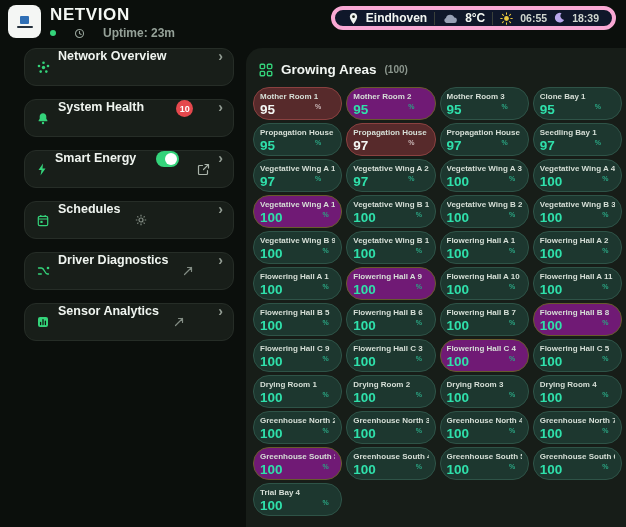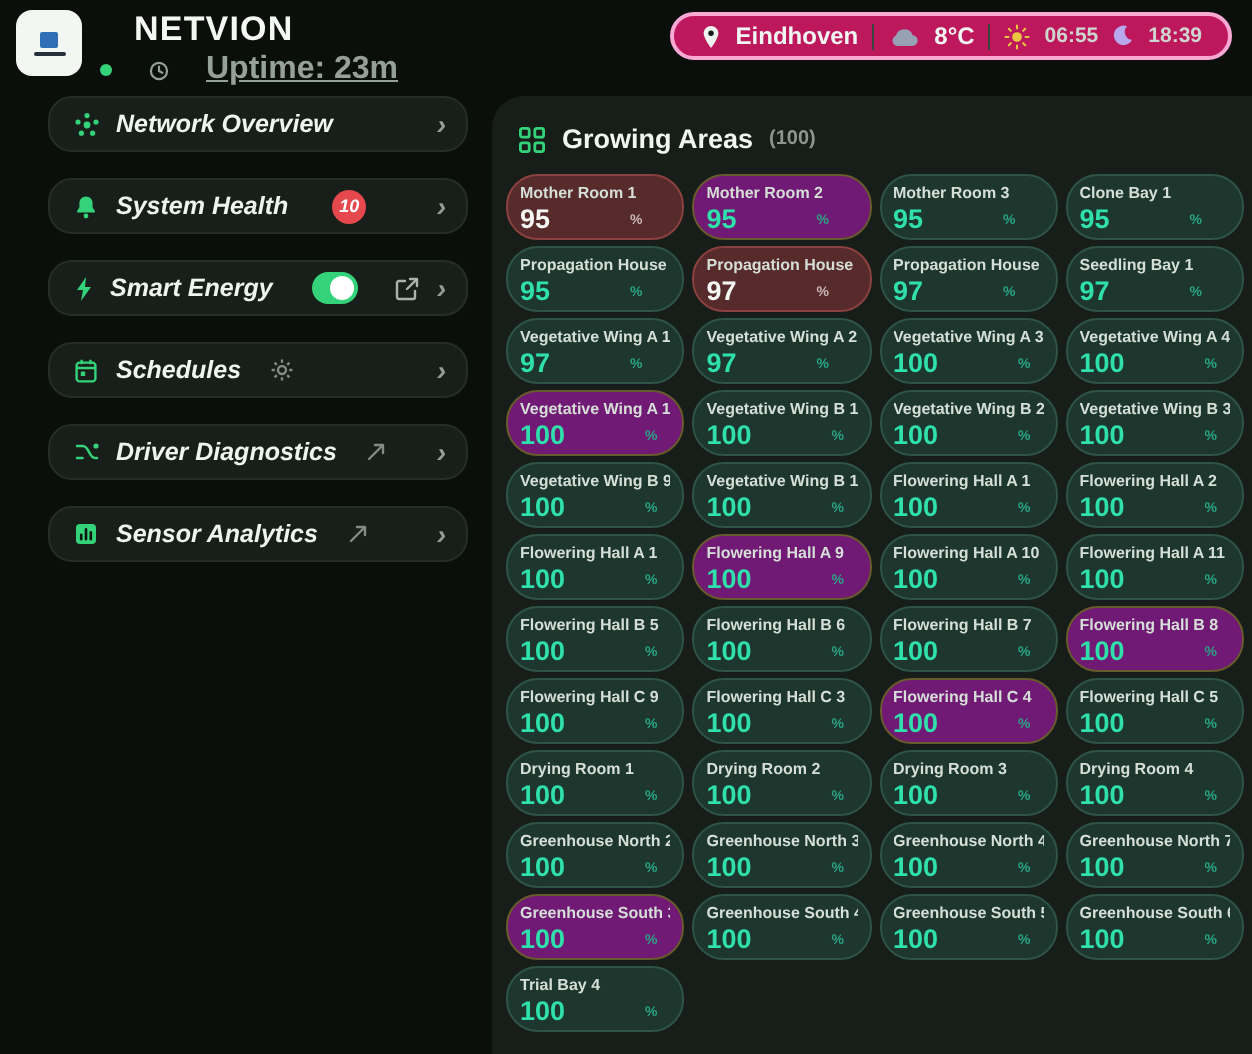--- a/index.html
+++ b/index.html
@@ -7,58 +7,58 @@
   body { font-family:"Liberation Sans", sans-serif; }
   #app { position:relative; width:626px; height:527px; background:#0b0f0c; overflow:hidden; color:#e6ece7; }
 
   
   .header { height:46px; display:flex; align-items:flex-start; justify-content:space-between; padding:5px 10px 0 8px; }
   .brand { display:flex; gap:9px; }
   .logo { width:33px; height:33px; background:#f4f6f4; border-radius:8px; display:flex; flex-direction:column; align-items:center; justify-content:center; gap:2px; }
   .logo-mark { width:9px; height:8px; background:#2f6fb5; border-radius:1px; }
   .logo-word { width:16px; height:2px; background:#25303c; border-radius:1px; }
   .title-block { display:flex; flex-direction:column; }
-  .app-name { font-size:17px; font-weight:800; letter-spacing:.6px; color:#f4f8f4; line-height:19px;margin-left:17px; }
-  .uptime-row { display:flex; align-items:center; gap:18px; margin-top:2px; font-size:16px; color:#95a198; font-weight:600;text-decoration:underline; }
+  .app-name { font-size:17px; font-weight:800; letter-spacing:.6px; color:#f4f8f4; line-height:19px; }
+  .uptime-row { display:flex; align-items:center; gap:18px; margin-top:2px; font-size:12px; color:#95a198; font-weight:600; }
   .status-dot { width:6px; height:6px; border-radius:50%; background:var(--accent,#34d37a); }
 
-  .weather-pill { display:flex; align-items:center; gap:7px; border:2px solid #f9a8d4; background:#be185d;
+  .weather-pill { display:flex; align-items:center; gap:7px; border:4px solid #f9a8d4; background:#0f172a;
     border-radius:999px; padding:4px 13px; height:24px; margin-top:1px; font-size:11.5px; color:#dfe6df; }
   .weather-strong { font-weight:800; color:#f2f6f2; font-size:12px; }
   .pill-div { width:1px; height:13px; background:#3a403a; }
   .pill-time { font-size:10.5px; color:#cfd6cf; font-weight:600; }
   .wicon { display:flex; align-items:center; }
 
   
   .sidebar { position:absolute; left:24px; top:48px; width:210px; display:flex; flex-direction:column; gap:13px; }
-  .side-btn { height:28px; background:#181e19; border:1px solid #262d27; border-radius:12px;
-    display:flex; align-items:center; padding:0 10px 0 12px; gap:8px; cursor:pointer;font-style:italic; }
+  .side-btn { height:38px; background:#181e19; border:1px solid #262d27; border-radius:12px;
+    display:flex; padding:0 10px 0 12px; gap:8px; cursor:pointer; }
   .sicon { display:flex; align-items:center; width:13px; }
   .slabel { font-size:12.5px; font-weight:800; color:#eff4ef; white-space:nowrap; }
   .chevron { margin-left:auto; color:#939d94; font-size:14px; font-weight:700; line-height:1; }
-  .badge { margin-left:14px; min-width:17px; height:17px; border-radius:50%; background:var(--badge-red,#e5484d);
+  .badge { margin-left:24px; min-width:17px; height:17px; border-radius:50%; background:var(--badge-red,#e5484d);
     color:#fff; font-size:9px; font-weight:800; display:flex; align-items:center; justify-content:center; }
   .toggle { margin-left:12px; width:31px; height:16px; border-radius:9px; background:var(--accent,#34d37a); position:relative; }
   .toggle .knob { position:absolute; right:2px; top:2px; width:12px; height:12px; border-radius:50%; background:#fff; }
   .xicon { margin-left:10px; display:flex; align-items:center; }
   .gicon { margin-left:6px; display:flex; align-items:center; }
 
   
   .main-panel { position:absolute; left:246px; top:48px; right:0; bottom:0; background:#171d18; border-top-left-radius:16px; }
   .panel-header { display:flex; align-items:center; gap:8px; padding:14px 14px 9px 13px; }
   .panel-title { font-size:13.5px; font-weight:800; color:#f2f6f2;text-align:right; }
   .panel-count { font-size:10px; color:#8b968d; font-weight:600; }
 
   .cards { display:grid; grid-template-columns:repeat(4,1fr); gap:3px 4px; padding:1px 4px 6px 7px; }
   .card { border-radius:16px; padding:4px 6px 2px; height:33px; overflow:hidden; cursor:pointer; }
   .card.normal { background:#1d372f; border:1px solid #2e5347; }
   .card.warn   { background:#701a75; border:1px solid #675b2c; }
   .card.alert  { background:#572a2b; border:1px solid #8a4140; }
   .card-name { font-size:8px; font-weight:700; color:#d6dfd7; white-space:nowrap; overflow:hidden; line-height:10px; }
-  .card-row { display:flex; align-items:center; margin-top:1px;gap:39px; }
+  .card-row { display:flex; align-items:flex-start; margin-top:1px;gap:39px; }
   .card-value { font-size:13.5px; font-weight:800; color:var(--value-teal,#2fe0ab); line-height:14px; }
   .card-unit { font-size:7px; font-weight:700; color:#2aa583; margin-left:1px; }
   .card.alert .card-value { color:#f4f7f4; }
   .card.alert .card-unit { color:#cbb9b9; }
   .card-note { margin-left:auto; font-size:7px; font-weight:700; letter-spacing:.2px; }
   .note-amber { color:var(--warn-note,#a5984e); }
   .note-gray { color:#5f7168; }
   .alert-flag { margin-left:auto; display:flex; align-items:center; gap:1px; color:var(--alert,#ff6f61); font-size:8px; font-weight:800; }
   .alert-tri { width:0; height:0; border-left:4px solid transparent; border-right:4px solid transparent; border-bottom:6px solid var(--alert,#ff6f61); }
 </style>

